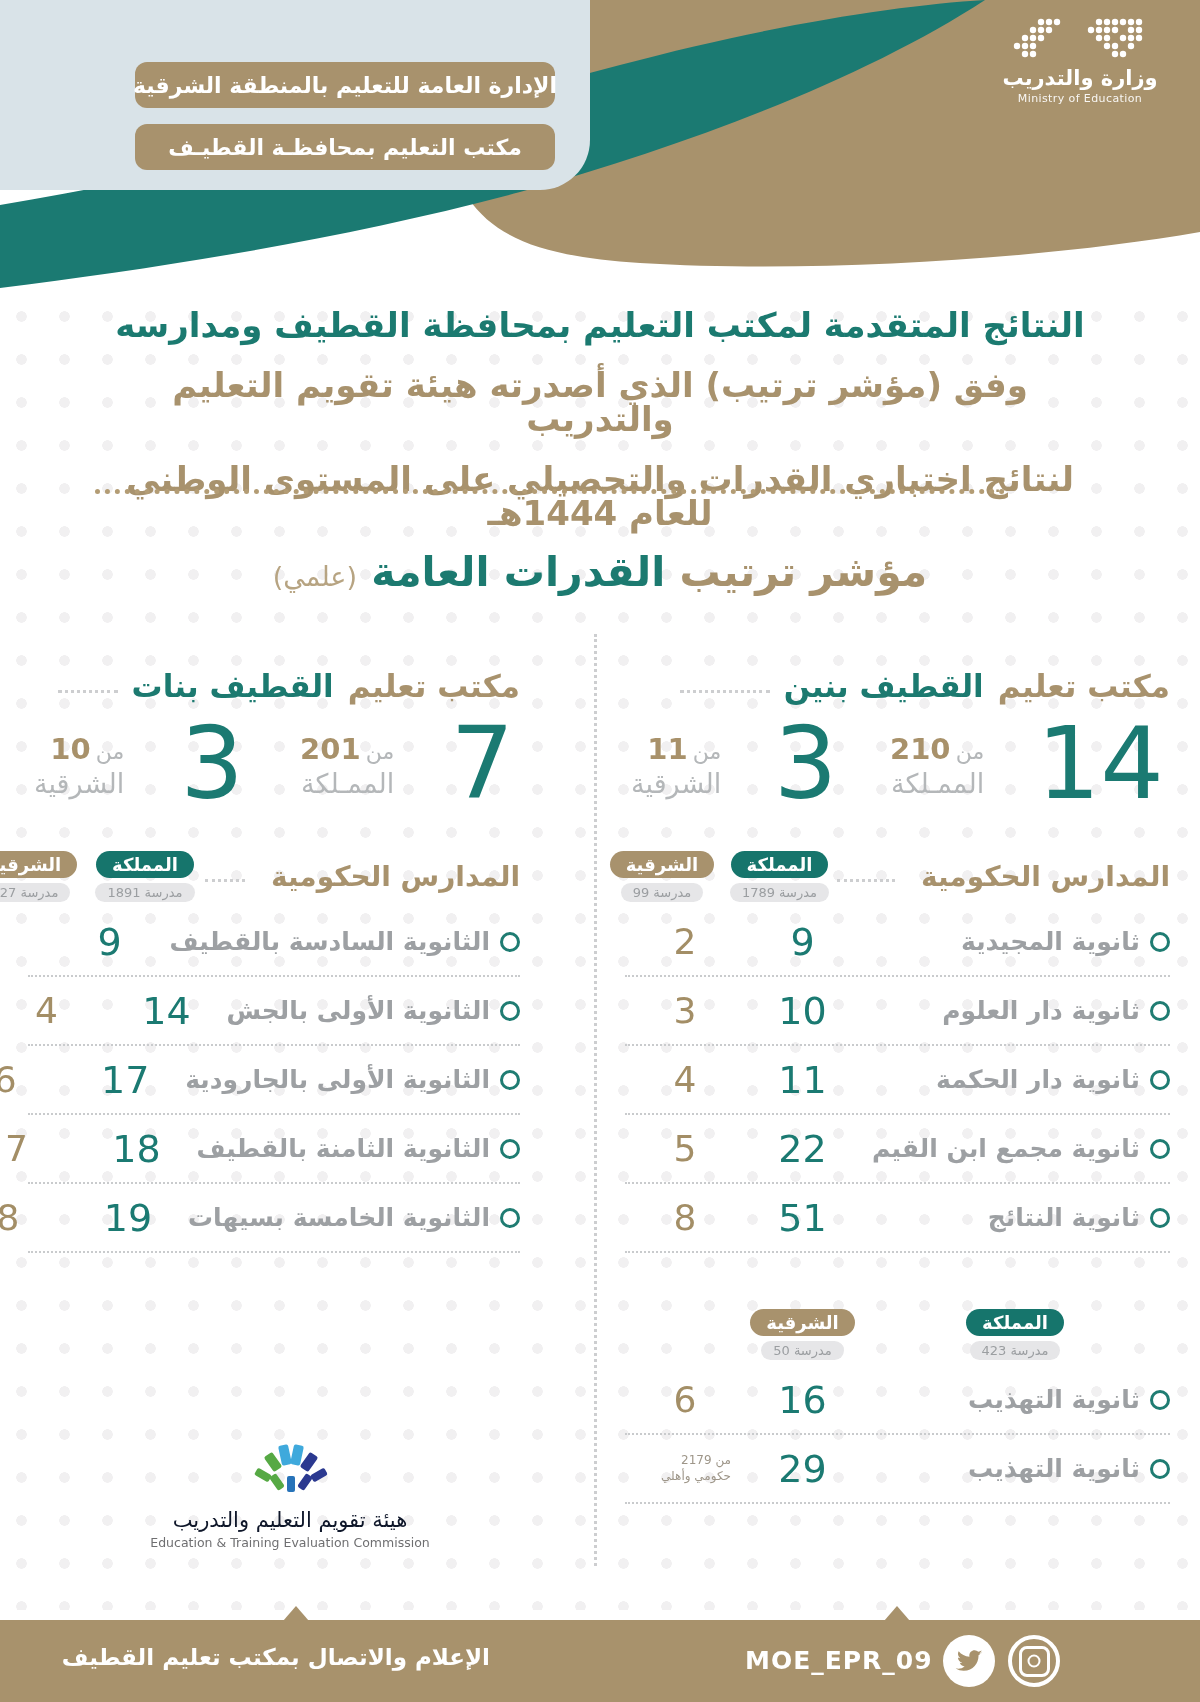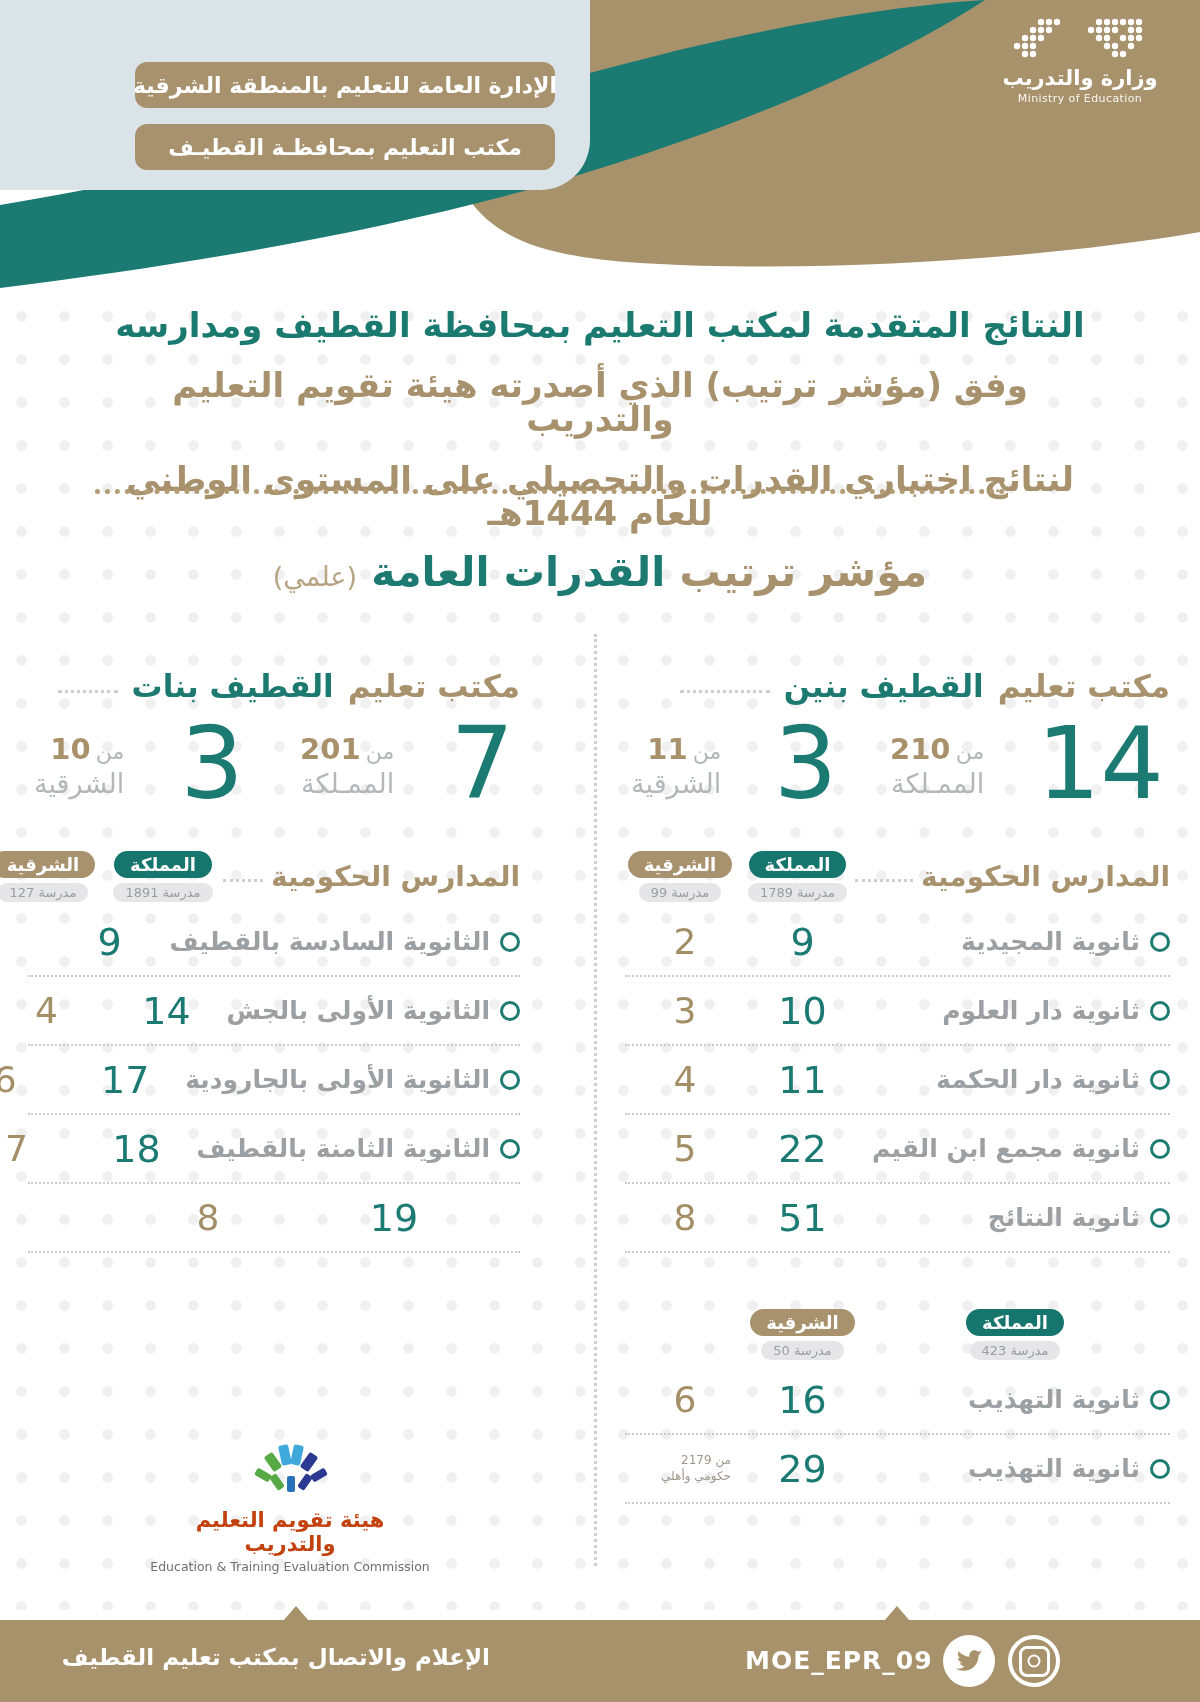--- a/index.html
+++ b/index.html
@@ -44,38 +44,38 @@
   .rank-big{font-size:100px;line-height:.95;color:#1b7a72;}
   .rank-info{text-align:right;padding-bottom:10px;line-height:1.25;}
   .rank-info .of{color:#b4b7b9;font-size:22px;}
   .rank-info .total{color:#a8916a;font-size:29px;font-weight:bold;}
   .rank-info .scope{color:#b4b7b9;font-size:27px;}
   
   .table{margin-top:40px;}
   .boys .grid{display:grid;grid-template-columns:1fr 115px 120px;align-items:center;}
   .girls .grid{display:grid;grid-template-columns:1fr 120px 120px;align-items:center;}
   .t-head{margin-bottom:6px;}
-  .t-title{display:flex;align-items:center;gap:8px;font-size:28px;font-weight:bold;color:#a8926d;white-space:nowrap;}
+  .t-title{display:flex;align-items:center;gap:26px;font-size:28px;font-weight:bold;color:#a8926d;white-space:nowrap;}
   .t-title .leader{width:58px;margin-top:8px;}
   .pill-stack{display:flex;flex-direction:column;align-items:center;gap:5px;}
   .pill{font-size:18px;font-weight:bold;color:#fff;padding:3px 16px;border-radius:15px;white-space:nowrap;}
   .pill.kingdom{background:#16756c;}
   .pill.east{background:#a8926d;}
   .pill-count{background:#e6e6e8;color:#9b9ea1;font-size:13px;padding:2px 12px;border-radius:11px;white-space:nowrap;}
   .row{height:67px;border-bottom:2px dotted #c9cbcd;}
   .cell-name{display:flex;align-items:center;gap:10px;white-space:nowrap;overflow:visible;}
   .bullet{width:14px;height:14px;border:3.5px solid #1f7c72;border-radius:50%;flex-shrink:0;background:#fff;}
   .name{font-size:25px;font-weight:bold;color:#9da0a3;}
   .cell-k{text-align:center;font-size:38px;color:#1b7a72;}
   .cell-e{text-align:center;font-size:36px;color:#a38e66;}
   .cell-e .note{font-size:12px;color:#9e9689;line-height:1.3;text-align:right;padding-right:14px;}
   .table.private{margin-top:56px;}
   
   .etec{position:absolute;left:150px;top:1442px;width:280px;text-align:center;z-index:2;}
-  .etec .ar{font-size:21px;font-weight:bold;color:#c2410c;margin-top:4px;}
+  .etec .ar{font-size:21px;font-weight:normal;color:#0f172a;margin-top:4px;}
   .etec .en{font-size:12.5px;color:#6f6f71;margin-top:3px;}
   
   .footer{position:absolute;left:0;top:1620px;width:1200px;height:82px;background:#a8926c;z-index:3;}
   .notch{position:absolute;top:-14px;width:0;height:0;border-left:13px solid transparent;
         border-right:13px solid transparent;border-bottom:15px solid #a8926c;}
   .notch.n1{left:283px;}
   .notch.n2{left:884px;}
   .footer .dept{position:absolute;left:150px;top:24px;width:340px;text-align:center;color:#fff;
         font-size:23px;font-weight:bold;white-space:nowrap;}
   .footer .code{position:absolute;left:745px;top:26px;color:#fff;font-size:25px;font-weight:bold;
@@ -341,20 +341,24 @@
       </div>
       <div class="grid row">
         <div class="cell-name">
             <span class="bullet"></span>
           <span class="name">الثانوية الثامنة بالقطيف</span>
           </div>
         <div class="cell-k">18</div>
         <div class="cell-e">7</div>
       </div>
       <div class="grid row">
+        <div class="cell-name">
+            <span class="bullet"></span>
+          <span class="name">الثانوية الخامسة بسيهات</span>
+          </div>
         <div class="cell-k">19</div>
         <div class="cell-e">8</div>
       </div>
     </div>
   </div>
 
   <div class="etec">
     <svg width="92" height="58" viewBox="0 0 92 58">
       <g>
         <rect x="-5" y="-10" width="10" height="20" rx="2" fill="#3fa9dc" transform="translate(41,13) rotate(-12)"></rect>

